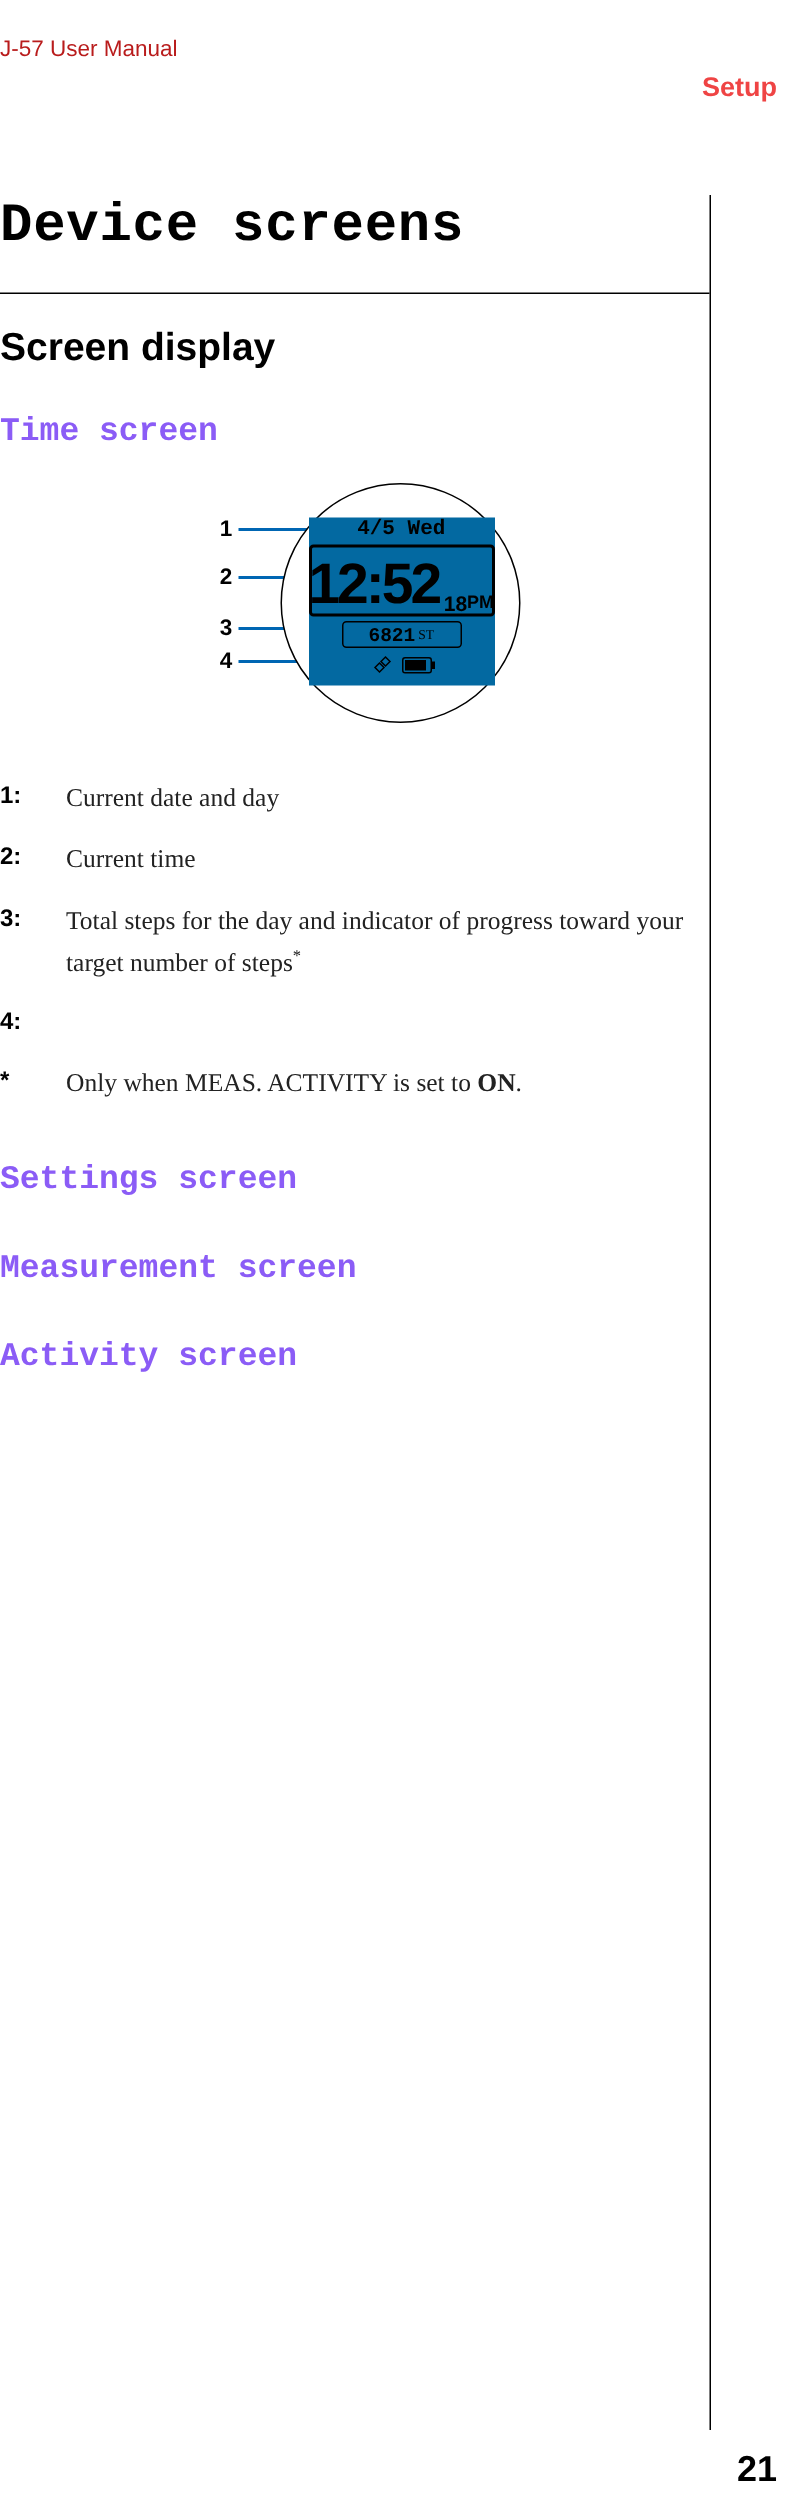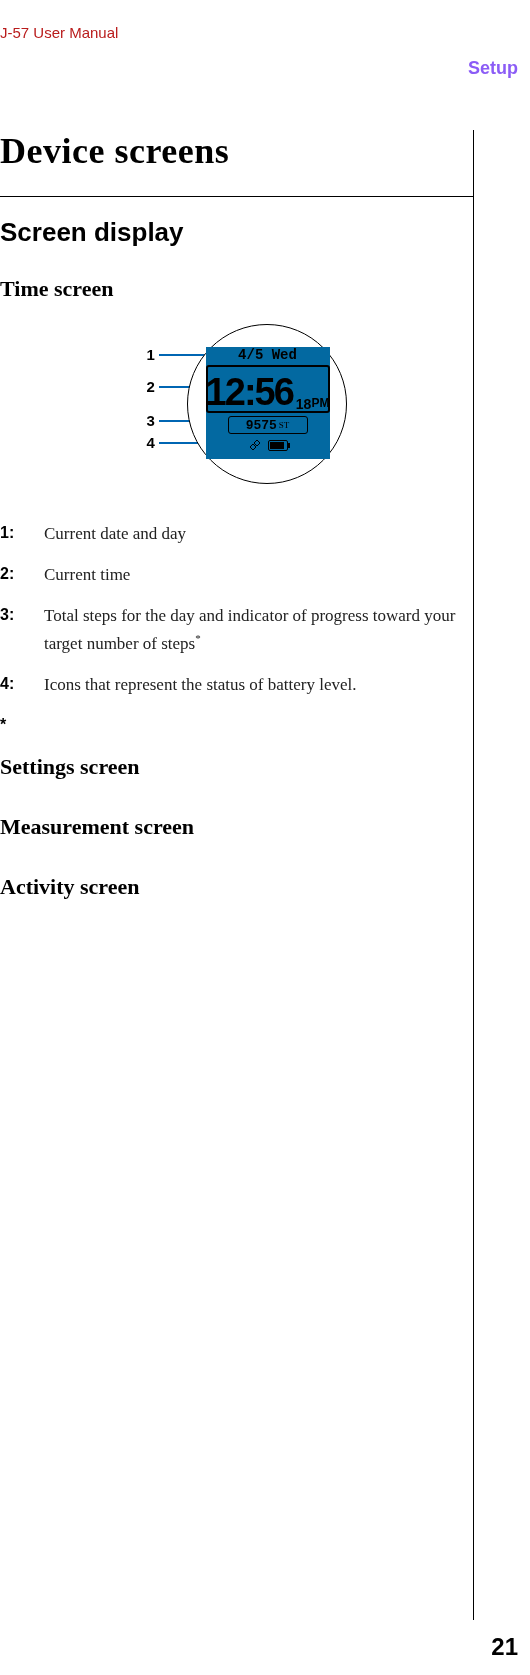--- a/index.html
+++ b/index.html
@@ -17,62 +17,62 @@
     .header-left {
       position: absolute;
       top: 24px;
       left: 0;
       font-family: Arial, sans-serif;
       font-size: 15px;
       color: #b91c1c;
     }
     .header-right {
       position: absolute;
-      top: 58px;
+      top: 48px;
       right: 12px;
       font-family: Arial, sans-serif;
       font-size: 18px;
       font-weight: bold;
-      color: #8b5cf6;
+      color: #ef4444;
     }
     .content {
       position: absolute;
       top: 130px;
       left: 0;
       right: 56px;
       padding-left: 0;
       border-right: 1.5px solid #000;
       height: 1490px;
     }
     h1 {
-      font-family: Liberation Serif, serif;
+      font-family: Liberation Mono, monospace;
       font-size: 36px;
       font-weight: bold;
       color: #000;
       margin-bottom: 24px;
       letter-spacing: 0.5px;
     }
     .hr {
       border: none;
       border-top: 1.5px solid #000;
       margin-bottom: 20px;
       width: 100%;
     }
     h2 {
       font-family: Arial, sans-serif;
       font-size: 26px;
       font-weight: bold;
       color: #000;
       margin-bottom: 28px;
     }
     h3 {
-      font-family: Liberation Serif, serif;
+      font-family: Liberation Mono, monospace;
       font-size: 22px;
       font-weight: bold;
-      color: #000000;
+      color: #8b5cf6;
       margin-bottom: 22px;
       margin-top: 18px;
     }
     .watch-container {
       display: flex;
       justify-content: center;
       margin-bottom: 36px;
     }
     .watch-wrapper {
       position: relative;
@@ -266,28 +266,28 @@
       <div class="callout-label" style="left:40px; top:88px;">3</div>
       <div class="callout-line" style="left:52px; top:96px; width:75px;"></div>
 
       <div class="callout-label" style="left:40px; top:110px;">4</div>
       <div class="callout-line" style="left:52px; top:118px; width:95px;"></div>
 
       <div class="watch">
         <div class="watch-screen">
           <div class="watch-date">4/5 Wed</div>
           <div class="watch-time-box">
-            <span class="watch-time-main">12:56</span>
+            <span class="watch-time-main">12:52</span>
             <span class="watch-time-sec">
               <span class="watch-sec">18</span>
               <span class="watch-pm">PM</span>
             </span>
           </div>
           <div class="watch-steps-box">
-            <span class="watch-steps">9575</span>
+            <span class="watch-steps">6821</span>
             <span class="watch-steps-unit">ST</span>
           </div>
           <div class="watch-bottom">
             <span class="satellite-icon">
               <svg width="14" height="14" viewBox="0 0 14 14">
                   <path d="M2 9 L5 6 L8 9 L5 12 Z M6 5 L9 2 L12 5 L9 8 Z" fill="none" stroke="#000" stroke-width="1"></path>
                 </svg>
             </span>
             <span class="battery-icon">
               <span class="battery-fill"></span>
@@ -306,25 +306,25 @@
     <div class="legend-row">
       <div class="legend-num">2:</div>
       <div class="legend-text">Current time</div>
     </div>
     <div class="legend-row">
       <div class="legend-num">3:</div>
       <div class="legend-text"><span>Total steps for the day and indicator of progress toward your target number of steps</span><sup>*</sup></div>
     </div>
     <div class="legend-row">
       <div class="legend-num">4:</div>
-      <div class="legend-text">Icons that represent the status of battery level.</div>
     </div>
     <div class="legend-row">
       <div class="legend-num">*</div>
+      <div class="legend-text"><span>Only when MEAS. ACTIVITY is set to </span><span class="bold">ON</span><span>.</span></div>
     </div>
   </div>
 
-  <h3 style="margin-top:16px;">Settings screen</h3>
+  <h3 style="margin-top:38px;">Settings screen</h3>
   <h3 style="margin-top:34px;">Measurement screen</h3>
   <h3 style="margin-top:34px;">Activity screen</h3>
 </div>
 
 <div class="page-num">21</div>
 
 </body></html>

